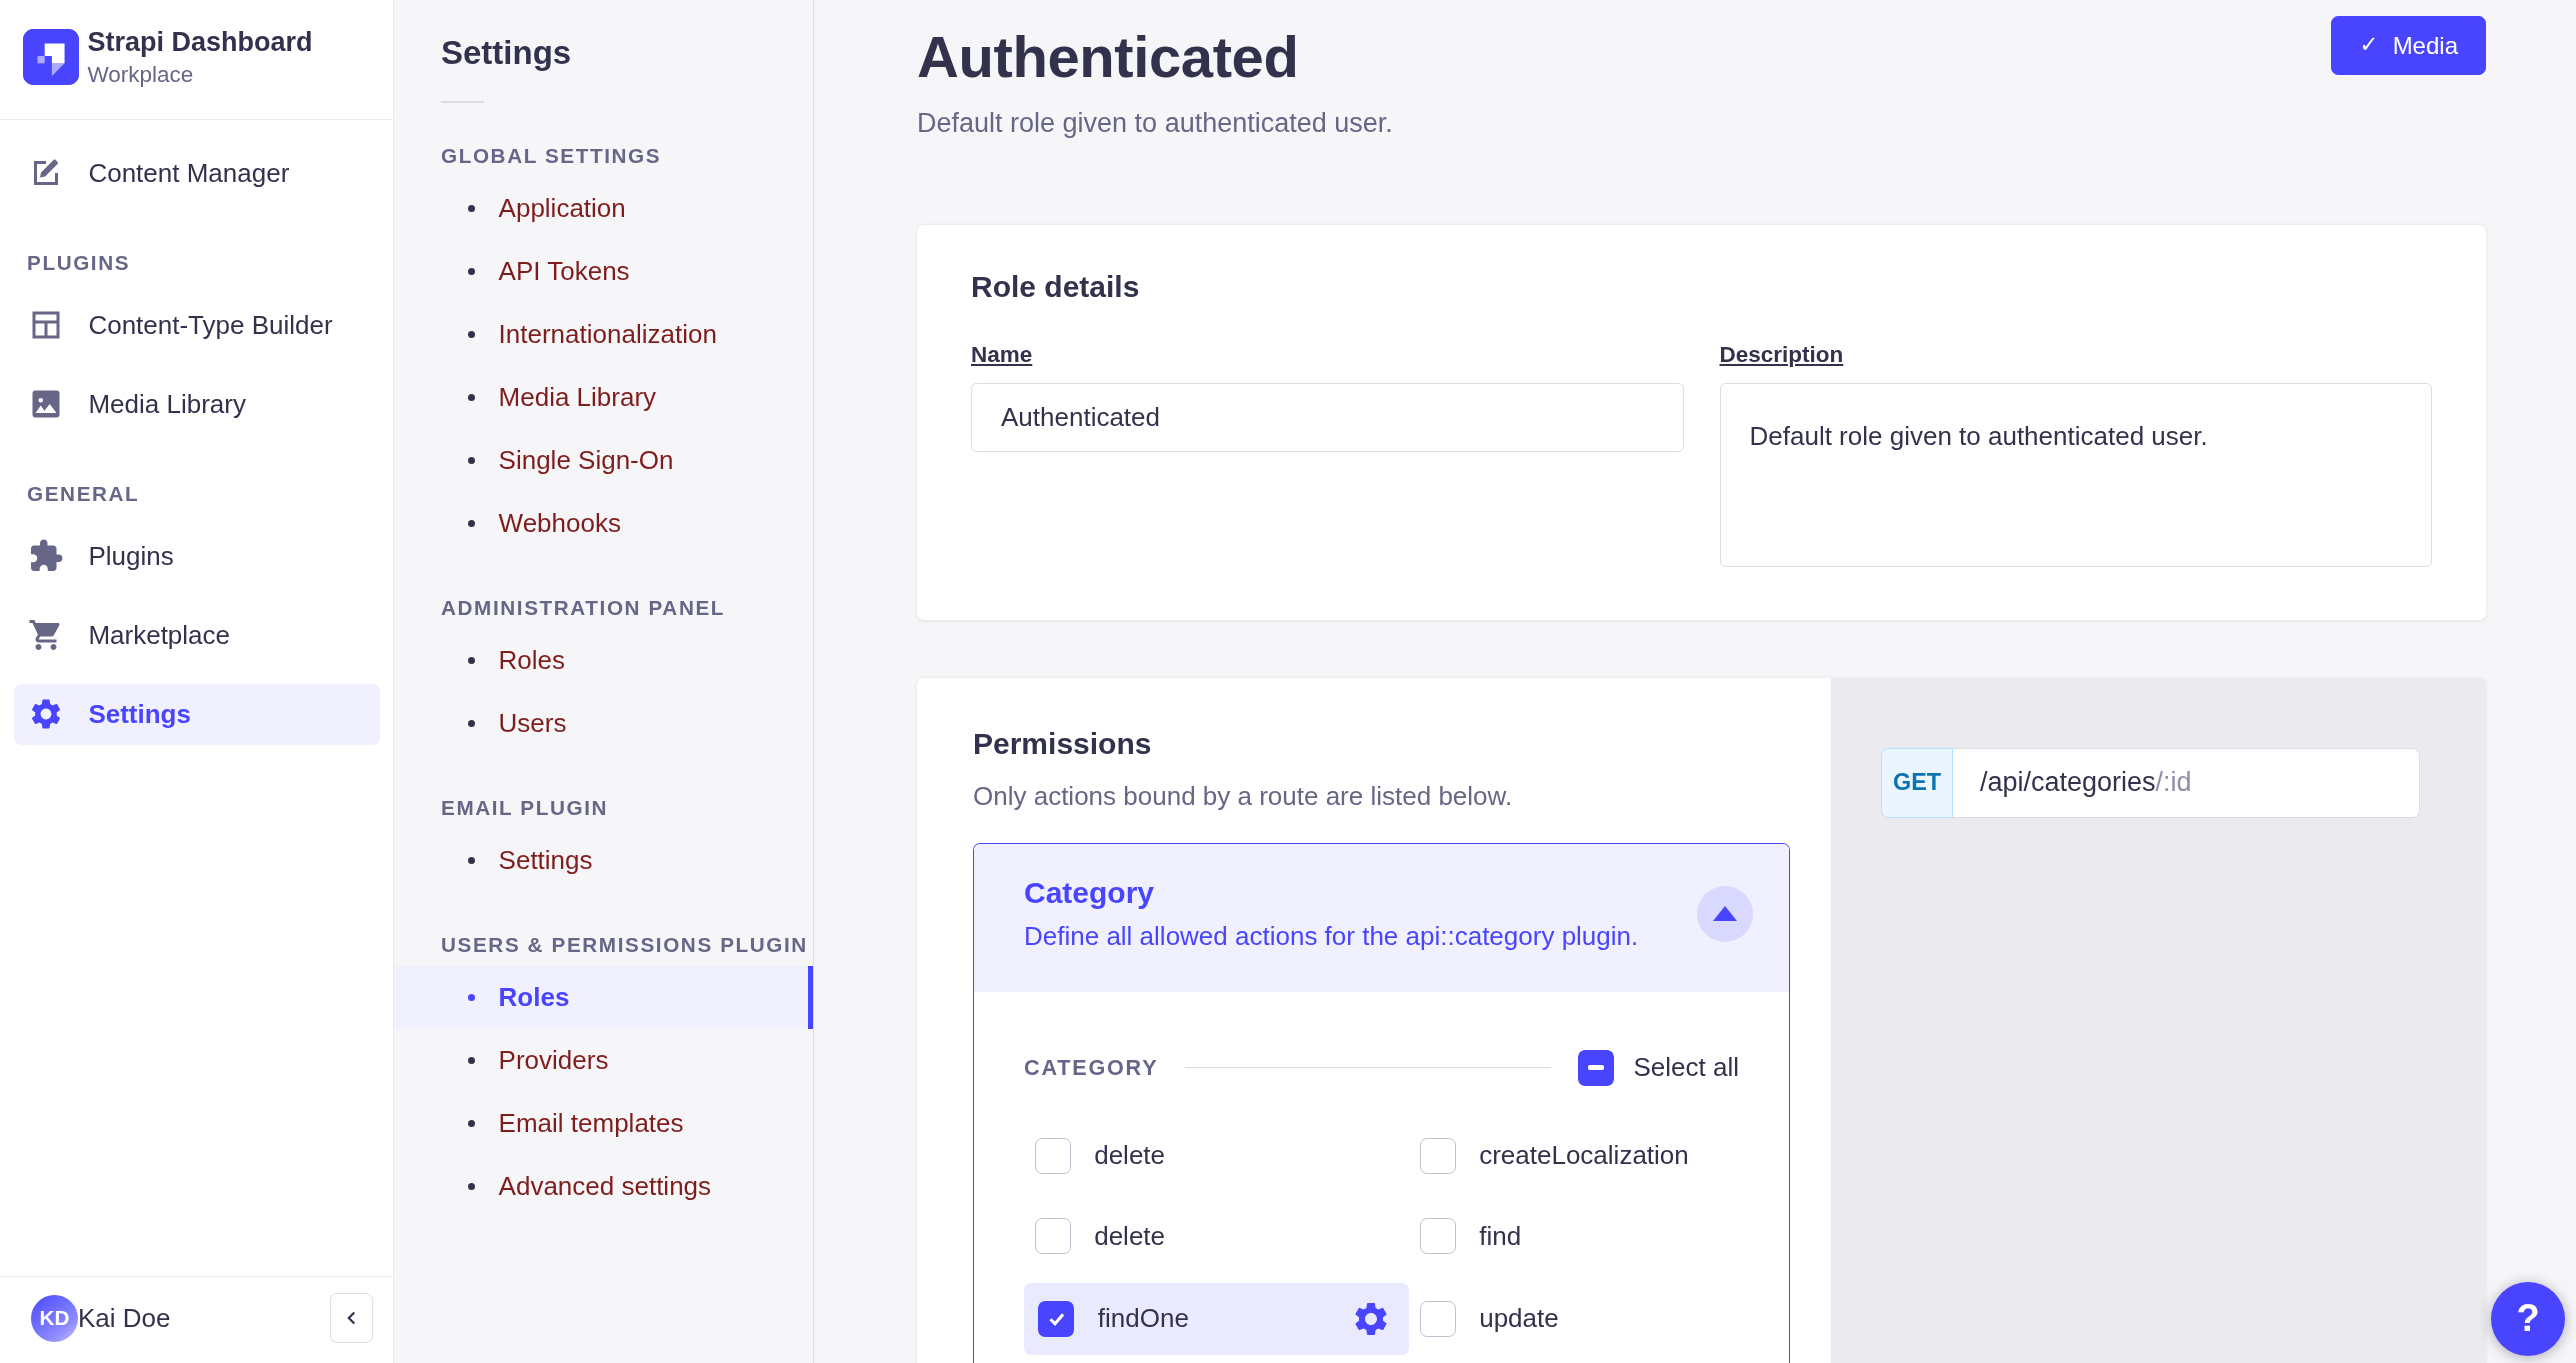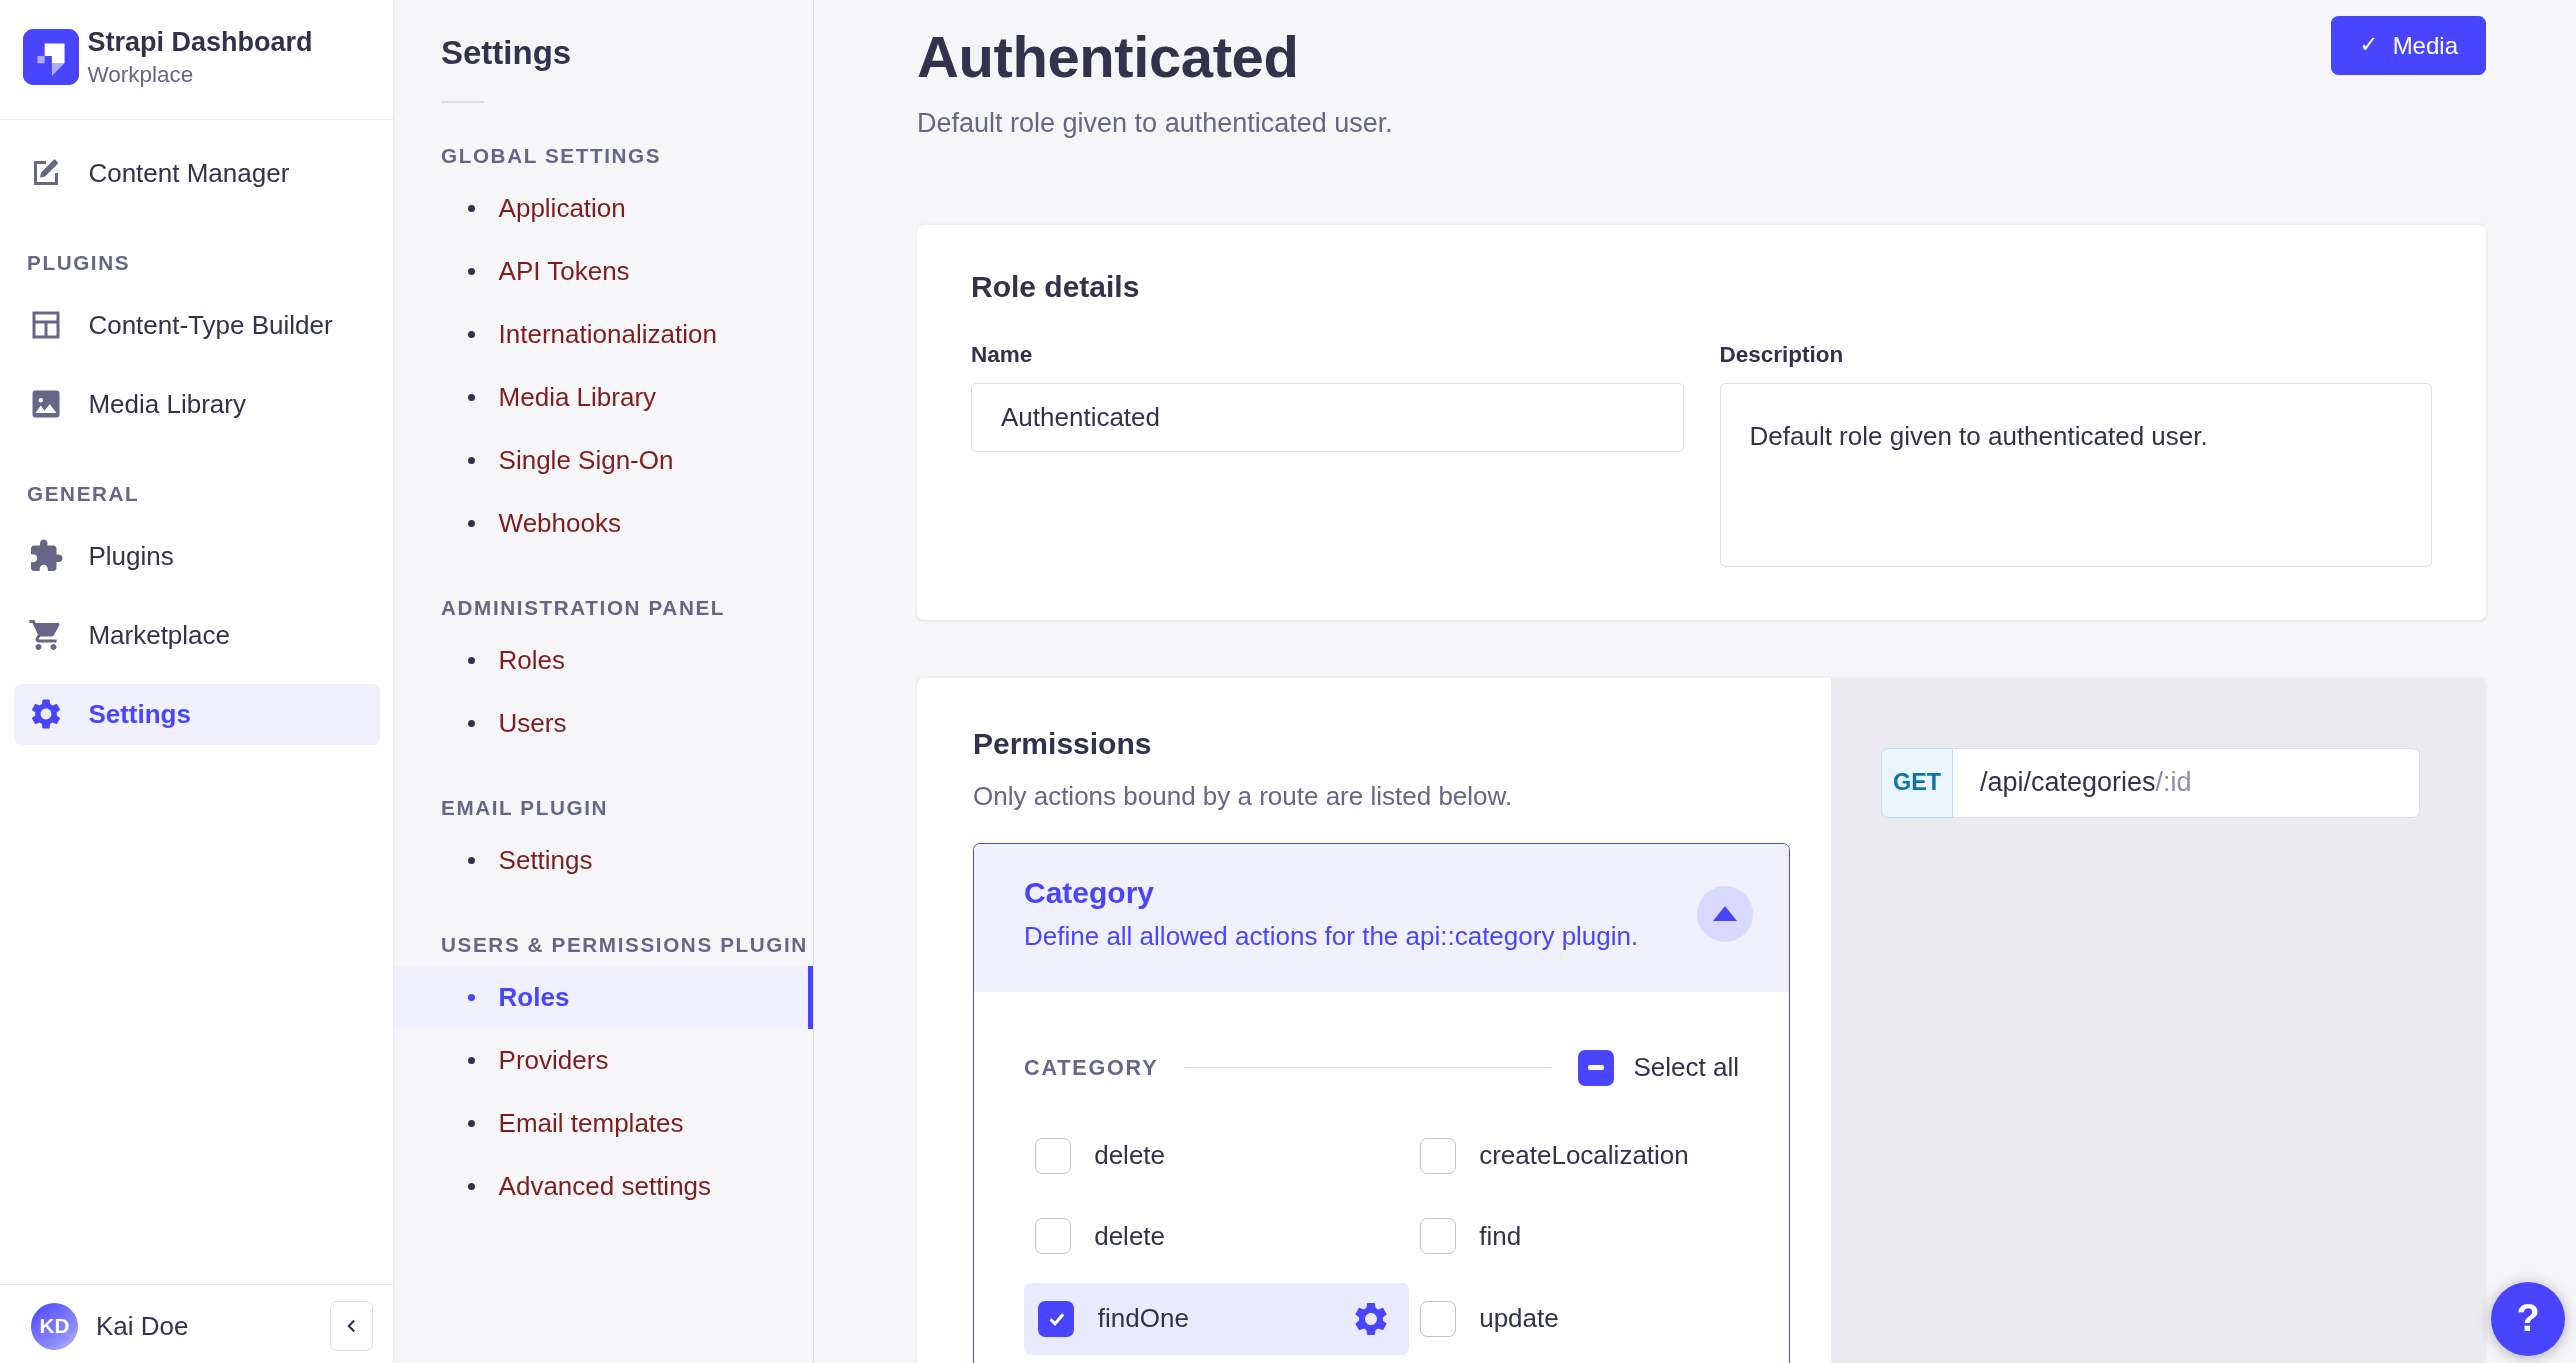--- a/index.html
+++ b/index.html
@@ -33,21 +33,21 @@
   .nav-inner .ico { width:38px; height:38px; display:flex; align-items:center; justify-content:center; color:#666687; }
   .nav-inner .ico svg { width:36px; height:36px; fill:currentColor; }
   .nav-row.active .nav-inner { background:#f0f0ff; }
   .nav-row.active .nav-inner { color:#4945ff; font-weight:bold; }
   .nav-row.active .ico { color:#4945ff; }
   .nav-section {
     font-size:20.7px; font-weight:bold; letter-spacing:1.6px;
     color:#666687; padding:38px 27px 10.8px;
   }
   .nav-bottom { margin-top:auto; }
-  .user-row { display:flex; align-items:center; gap:18px; padding:16px 20px 12px 31px; }
+  .user-row { display:flex; align-items:center; padding:16px 20px 20px 31px; }
   .avatar {
     width:47px; height:47px; border-radius:50%;
     background:linear-gradient(140deg,#4945ff 0%,#8c8aff 70%,#c5c3ff 100%);
     color:#fff; font-weight:bold; font-size:20.7px;
     display:flex; align-items:center; justify-content:center; flex-shrink:0;
   }
   .user-name { font-size:26px; color:#32324d; flex:1; }
   .collapse-btn {
     width:43px; height:50px; background:#fff; border:0.9px solid #dcdce4;
     border-radius:7.2px; display:flex; align-items:center; justify-content:center;
@@ -83,21 +83,21 @@
     display:flex; align-items:center; gap:14.4px; padding:0 27px; cursor:pointer;
   }
   .save-check { font-size:22.5px; line-height:1; }
 
   .card { background:#fff; border-radius:7.2px; box-shadow:0 0.9px 3.6px rgba(33,33,52,.1); }
 
   
   .role-card { margin-top:86px; padding:45px 54px 50px; }
   .card-h { margin:0; font-size:30px; font-weight:600; color:#32324d; }
   .fields { display:grid; grid-template-columns:1fr 1fr; gap:36px; margin-top:38px; }
-  .field-label { display:block; font-size:22.5px; font-weight:600; color:#32324d; }
+  .field-label { display:block; font-size:22.5px; font-weight:600; color:#32324d;text-decoration:underline; }
   .text-input {
     margin-top:14.4px; width:100%; height:69px; border:0.9px solid #dcdce4; border-radius:5.4px;
     background:#fff; padding:0 29px; font-size:26px; color:#32324d; font-family:inherit;
   }
   .text-area {
     margin-top:14.4px; width:100%; height:184px; border:0.9px solid #dcdce4; border-radius:5.4px;
     background:#fff; padding:36px 29px; font-size:26px; color:#32324d; font-family:inherit;
     resize:none; line-height:1.3;
   }
 

